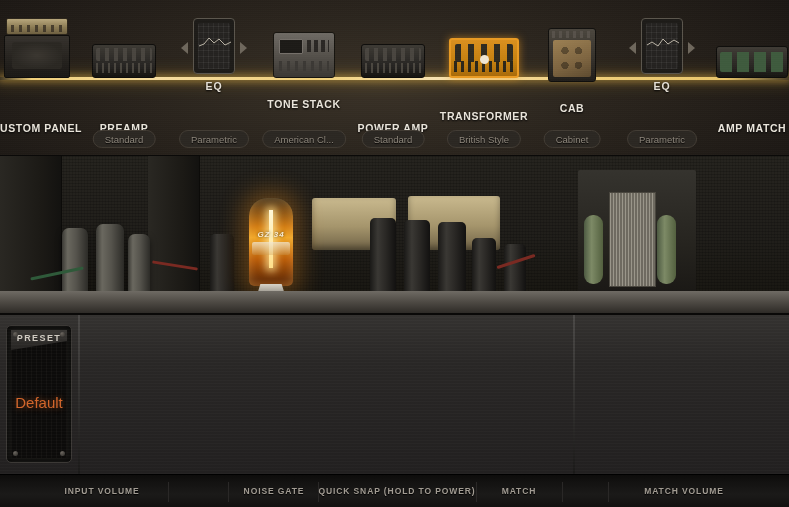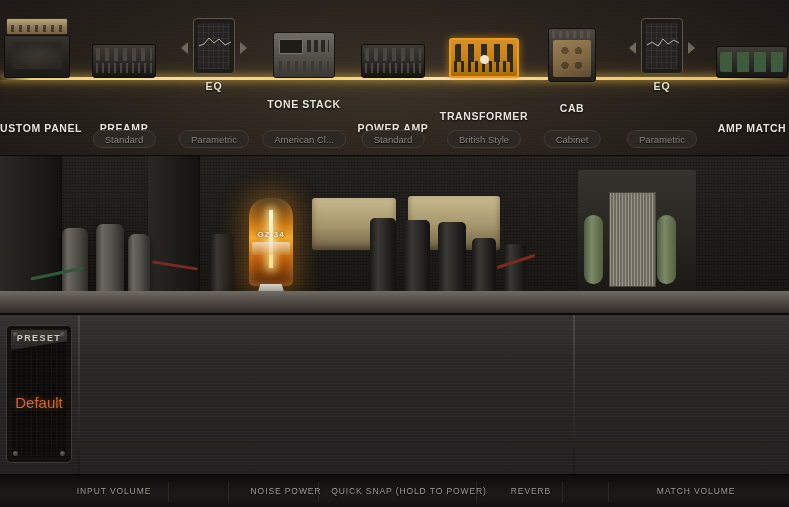--- a/index.html
+++ b/index.html
@@ -167,21 +167,21 @@
   .bigcan{position:absolute;border-radius:7px 7px 4px 4px;
     background:linear-gradient(90deg,#3a3934 0%,#6a685f 22%,#55534c 55%,#2c2b27 100%);
     box-shadow:0 3px 6px rgba(0,0,0,.5);}
   .blackcan{position:absolute;border-radius:5px 5px 3px 3px;
     background:linear-gradient(90deg,#1a1917 0%,#3a3834 30%,#2a2825 60%,#121110 100%);}
   .goldbox{position:absolute;border-radius:3px;
     background:linear-gradient(180deg,#c9b98e,#a5956c 55%,#6f6246);
     box-shadow:inset 0 -3px 6px rgba(0,0,0,.35);}
   .gt-tube{position:absolute;width:44px;height:88px;border-radius:18px 18px 5px 5px;
     background:linear-gradient(180deg,#3a2a18 0%,#7a4a14 12%,#d07a12 32%,#f0a524 45%,#b85a08 70%,#6a2f06 92%);
-    box-shadow:0 0 22px 8px rgba(235,140,25,.32), inset 0 0 12px rgba(255,210,120,.35);}
+    box-shadow:0 0 22px 8px rgba(235,140,25,.32), inset 0 0 12px rgba(255,210,120,.35);font-style:italic;}
   .gt-tube .filament{position:absolute;left:50%;margin-left:-2px;top:12px;width:4px;height:58px;
     background:linear-gradient(180deg,#fff5cf,#ffd徒);background:linear-gradient(180deg,#fff8d8,#ffe08a);
     box-shadow:0 0 9px 3px rgba(255,230,150,.85);}
   .gt-tube .txt{position:absolute;left:0;right:0;top:32px;text-align:center;
     font-size:8px;font-weight:bold;color:#f7ead0;letter-spacing:1px;text-shadow:0 0 3px rgba(0,0,0,.7);}
   .gt-tube .band{position:absolute;left:3px;right:3px;top:44px;height:13px;
     background:linear-gradient(180deg,rgba(240,230,210,.75),rgba(200,150,80,.35));border-radius:2px;}
   .gt-tube .pins{position:absolute;left:50%;margin-left:-14px;bottom:-9px;width:28px;height:11px;
     background:linear-gradient(180deg,#d8d3c8,#8b877e);clip-path:polygon(12% 0,88% 0,100% 100%,0 100%);}
   .bigxfmr{position:absolute;}
@@ -219,21 +219,21 @@
   .presetname{position:absolute;left:0;right:0;top:68px;text-align:center;
     font-size:15px;color:#d2652a;text-shadow:0 0 6px rgba(210,100,40,.55);}
   .screw{position:absolute;width:5px;height:5px;border-radius:50%;
     background:radial-gradient(circle at 35% 30%,#6a655e,#2b2926);}
 
   
   .bottombar{position:absolute;left:0;top:474px;width:789px;height:33px;
     background:linear-gradient(180deg,#0d0c0b 0%,#131211 22%,#1b1a19 60%,#121110 100%);
     border-top:1px solid #000;}
   .bb-item{position:absolute;top:11px;text-align:center;white-space:nowrap;
-    font-size:8.5px;font-weight:normal;letter-spacing:.9px;color:#a29c93;text-shadow:0 1px 1px #000;margin-left:12px;}
+    font-size:8.5px;font-weight:bold;letter-spacing:.9px;color:#a29c93;text-shadow:0 1px 1px #000;}
   .bb-div{position:absolute;top:7px;width:1px;height:20px;background:#2a2827;}
 </style>
 </head>
 <body>
 
 <div id="app">
 
   <div class="chain">
     <div class="cable"></div>
 
@@ -383,19 +383,19 @@
 
   <div class="bottombar">
     <div class="bb-div" style="left:168px;"></div>
     <div class="bb-div" style="left:228px;"></div>
     <div class="bb-div" style="left:318px;"></div>
     <div class="bb-div" style="left:476px;"></div>
     <div class="bb-div" style="left:562px;"></div>
     <div class="bb-div" style="left:608px;"></div>
 
     <div class="bb-item" style="left:102px;transform:translateX(-50%);">INPUT VOLUME</div>
-    <div class="bb-item" style="left:274px;transform:translateX(-50%);">NOISE POWER</div>
+    <div class="bb-item" style="left:274px;transform:translateX(-50%);">NOISE GATE</div>
     <div class="bb-item" style="left:397px;transform:translateX(-50%);">QUICK SNAP (HOLD TO POWER)</div>
-    <div class="bb-item" style="left:519px;transform:translateX(-50%);">REVERB</div>
+    <div class="bb-item" style="left:519px;transform:translateX(-50%);">MATCH</div>
     <div class="bb-item" style="left:684px;transform:translateX(-50%);">MATCH VOLUME</div>
   </div>
 
 </div>
 
 </body></html>

